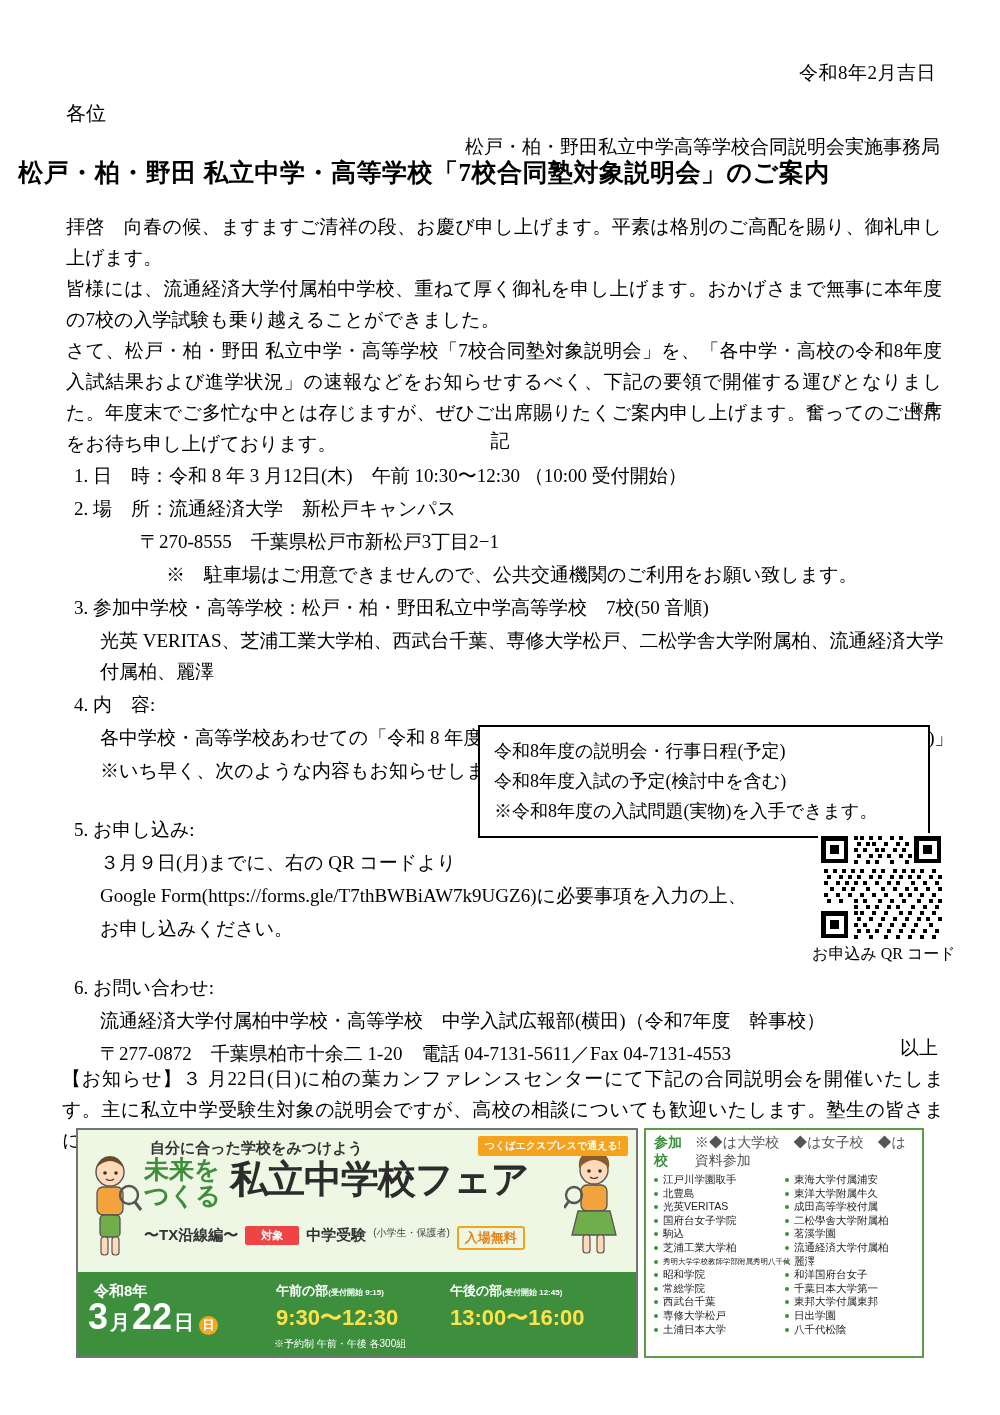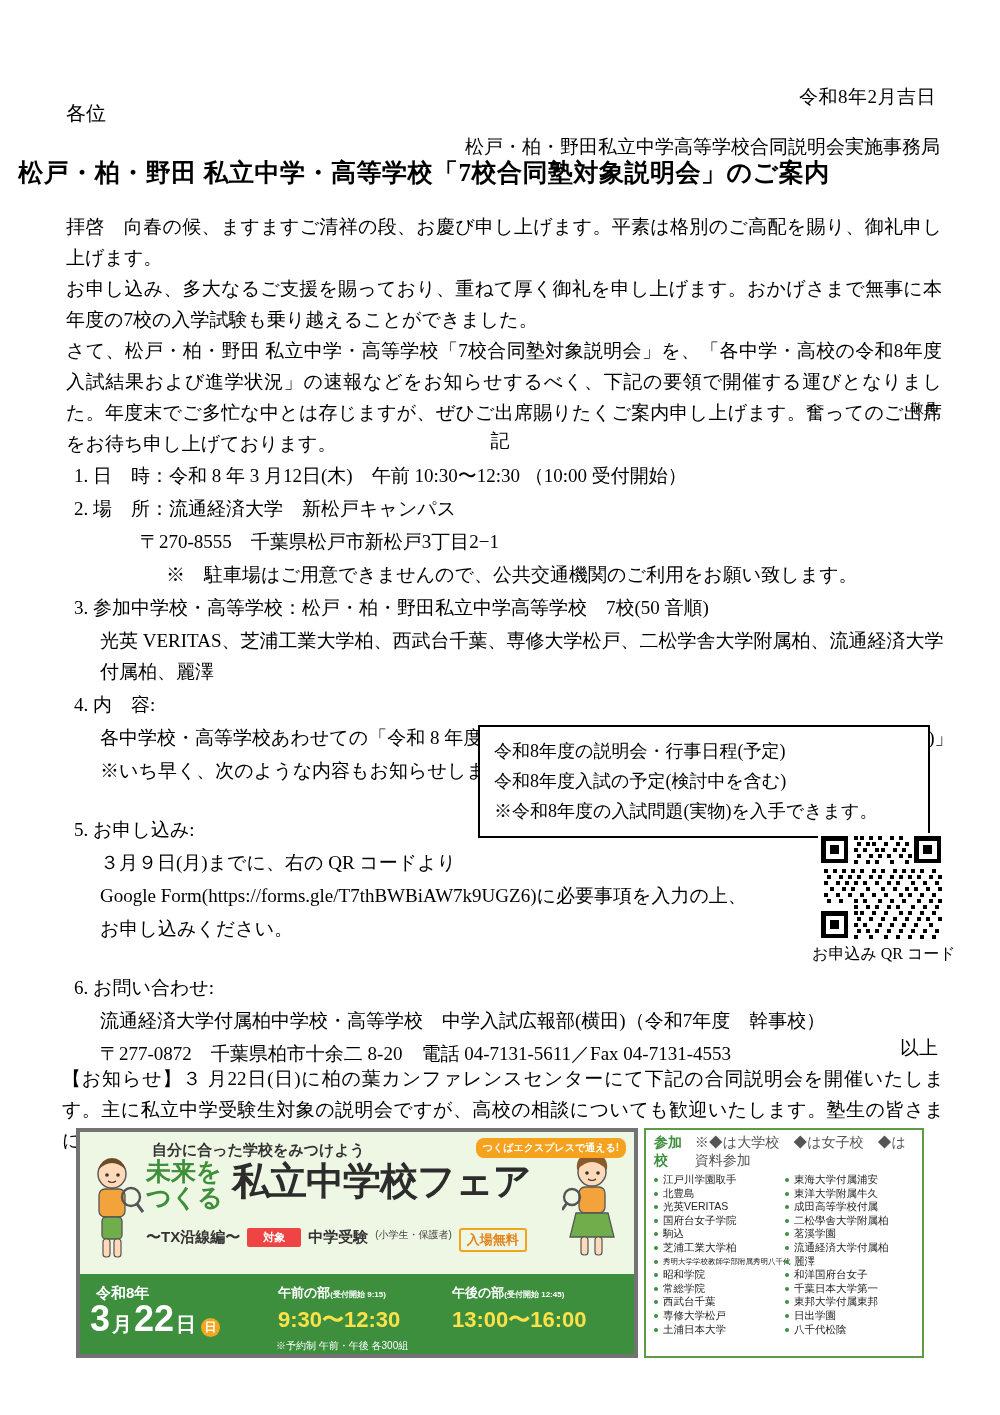--- a/index.html
+++ b/index.html
@@ -20,21 +20,20 @@
     width: 1000px;
     height: 1415px;
     padding: 0;
   }
   .date-line {
     position: absolute;
     top: 60px;
     right: 64px;
     font-size: 19px;
     letter-spacing: 0.5px;
-    margin-top: 24px;
   }
   .addressee {
     position: absolute;
     top: 100px;
     left: 66px;
     font-size: 20px;
   }
   .org-line {
     position: absolute;
     top: 134px;
@@ -135,21 +134,21 @@
     position: absolute;
     left: 76px;
     top: 1128px;
     width: 848px;
     height: 230px;
     display: flex;
     gap: 6px;
   }
   .flyer-left {
     width: 562px;
-    border: 4px solid #737373;
+    border: 2px solid #737373;
     background: #ffffff;
     position: relative;
     box-sizing: border-box;
     overflow: hidden;
   }
   .flyer-top {
     height: 142px;
     background: #eef6e4;
     position: relative;
   }
@@ -163,21 +162,21 @@
     font-family: "Liberation Sans", sans-serif;
   }
   .fl-tx-badge {
     position: absolute;
     right: 8px;
     top: 6px;
     background: #f5a21f;
     color: #fff;
     font-size: 10px;
     padding: 3px 7px;
-    border-radius: 8px;
+    border-radius: 2px;
     font-family: "Liberation Sans", sans-serif;
     font-weight: bold;
   }
   .fl-mirai {
     position: absolute;
     left: 66px;
     top: 26px;
     color: #3f8f3a;
     font-family: "Liberation Sans", sans-serif;
     font-weight: bold;
@@ -344,21 +343,21 @@
   <div class="date-line">令和8年2月吉日</div>
 
   <div class="addressee">各位</div>
 
   <div class="org-line">松戸・柏・野田私立中学高等学校合同説明会実施事務局</div>
 
   <div class="doc-title">松戸・柏・野田 私立中学・高等学校「7校合同塾対象説明会」のご案内</div>
 
   <div class="body-text">
     <p>拝啓　向春の候、ますますご清祥の段、お慶び申し上げます。平素は格別のご高配を賜り、御礼申し上げます。</p>
-    <p>お申し込み、多大なるご支援を賜っており、重ねて厚く御礼を申し上げます。おかげさまで無事に本年度の7校の入学試験も乗り越えることができました。</p>
+    <p>皆様には、流通経済大学付属柏中学校、重ねて厚く御礼を申し上げます。おかげさまで無事に本年度の7校の入学試験も乗り越えることができました。</p>
     <p>さて、松戸・柏・野田 私立中学・高等学校「7校合同塾対象説明会」を、「各中学・高校の令和8年度入試結果および進学状況」の速報などをお知らせするべく、下記の要領で開催する運びとなりました。年度末でご多忙な中とは存じますが、ぜひご出席賜りたくご案内申し上げます。奮ってのご出席をお待ち申し上げております。</p>
   </div>
 
   <div class="closing">敬具</div>
   <div class="ki">記</div>
 
   <div class="items">
     <div class="item">1. 日　時：令和 8 年 3 月12日(木)　午前 10:30〜12:30 （10:00 受付開始）</div>
     <div class="item">2. 場　所：流通経済大学　新松戸キャンパス</div>
     <div class="item indent2">〒270-8555　千葉県松戸市新松戸3丁目2−1</div>
@@ -367,21 +366,21 @@
     <div class="item indent1">光英 VERITAS、芝浦工業大学柏、西武台千葉、専修大学松戸、二松学舎大学附属柏、流通経済大学付属柏、麗澤</div>
     <div class="item">4. 内　容:</div>
     <div class="item indent1">各中学校・高等学校あわせての「令和 8 年度入試結果および大学入試合格状況(主として難関私大)」</div>
     <div class="item indent1">※いち早く、次のような内容もお知らせします。</div>
     <div class="item" style="margin-top:28px;">5. お申し込み:</div>
     <div class="item indent1">３月９日(月)までに、右の  QR  コードより</div>
     <div class="item indent1">Google Form(https://forms.gle/T7thBWBiAW7k9UGZ6)に必要事項を入力の上、</div>
     <div class="item indent1">お申し込みください。</div>
     <div class="item" style="margin-top:28px;">6. お問い合わせ:</div>
     <div class="item indent1">流通経済大学付属柏中学校・高等学校　中学入試広報部(横田)（令和7年度　幹事校）</div>
-    <div class="item indent1">〒277-0872　千葉県柏市十余二 8-20　電話 04-7131-5611／Fax 04-7131-4553</div>
+    <div class="item indent1">〒277-0872　千葉県柏市十余二 1-20　電話 04-7131-5611／Fax 04-7131-4553</div>
   </div>
 
   <div class="notebox">
     <div>令和8年度の説明会・行事日程(予定)</div>
     <div>令和8年度入試の予定(検討中を含む)</div>
     <div>※令和8年度の入試問題(実物)を入手できます。</div>
   </div>
 
   <div class="qr">
     <svg width="126" height="108" viewBox="0 0 42 36" shape-rendering="crispEdges">

